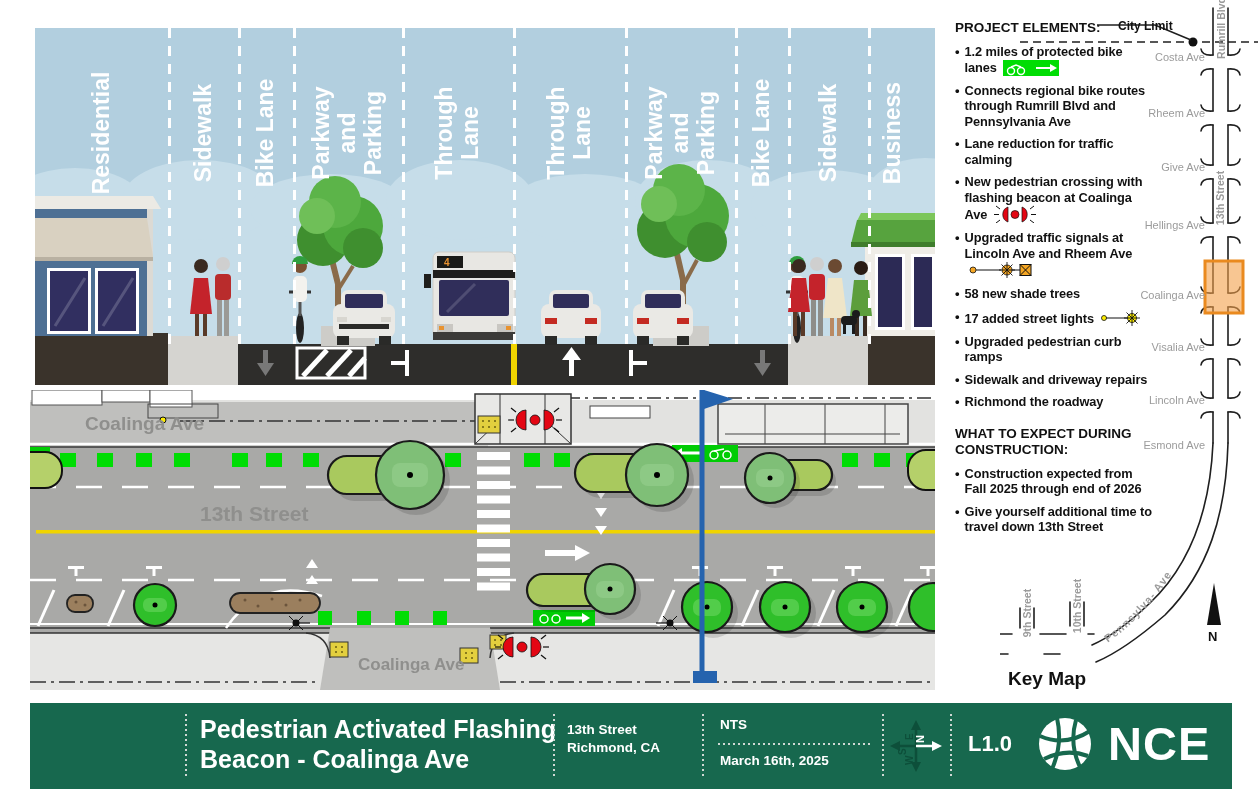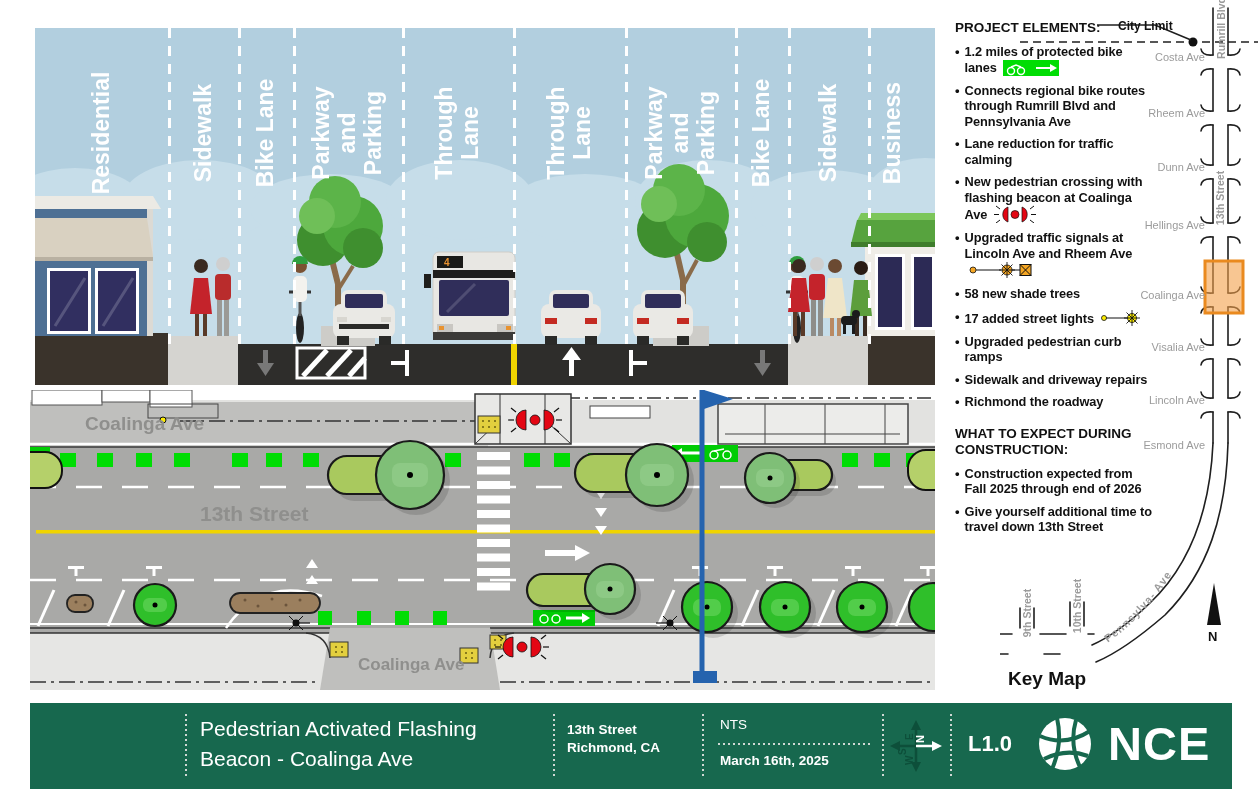--- a/index.html
+++ b/index.html
@@ -32,23 +32,23 @@
   .km-vlabel{position:absolute;width:0;height:0;}
   .km-vlabel span{display:block;width:90px;margin-left:-45px;margin-top:-8px;
      transform:rotate(-90deg);text-align:center;color:#9b9b9b;font-weight:bold;font-size:10.5px;}
   .km-citylimit{position:absolute;left:118px;top:19px;font-size:12px;font-weight:bold;color:#111;}
   .km-title{position:absolute;left:8px;top:668px;font-size:19px;font-weight:bold;color:#111;}
   
   .title-block{position:absolute;left:30px;top:703px;width:1202px;height:86px;background:#17684e;}
   .tb-sep{position:absolute;top:11px;height:64px;width:2px;
           background:repeating-linear-gradient(to bottom,#cfd8d4 0 2px,transparent 2px 5px);}
   .tb-logo{position:absolute;left:18px;top:9px;width:120px;height:66px;background:#fff;}
-  .tb-title{position:absolute;left:170px;top:11px;color:#fff;font-size:21px;font-weight:normal;line-height:30px;}
+  .tb-title{position:absolute;left:170px;top:11px;color:#fff;font-size:25px;font-weight:bold;line-height:30px;}
   .tb-loc{position:absolute;left:537px;top:18px;color:#fff;font-size:13.5px;font-weight:bold;line-height:18px;}
-  .tb-nts{position:absolute;left:690px;top:14px;color:#fff;font-size:13.5px;font-weight:normal;}
+  .tb-nts{position:absolute;left:690px;top:14px;color:#fff;font-size:13.5px;font-weight:bold;}
   .tb-dotline{position:absolute;left:688px;top:40px;width:152px;height:2px;
           background:repeating-linear-gradient(to right,#cfd8d4 0 2px,transparent 2px 5px);}
   .tb-date{position:absolute;left:690px;top:50px;color:#fff;font-size:13.5px;font-weight:bold;}
   .tb-sheet{position:absolute;left:938px;top:28px;color:#fff;font-size:22px;font-weight:bold;}
   .tb-nce{position:absolute;left:1008px;top:14px;display:flex;align-items:center;gap:16px;}
   .tb-nce .nce-text{color:#fff;font-size:47px;font-weight:bold;letter-spacing:1px;line-height:54px;}
 </style>
 </head>
 <body>
 
@@ -670,21 +670,21 @@
     </svg>
     <div class="km-citylimit">City Limit</div>
     <div class="km-vlabel" style="left:221px;top:30px">
         <span>Rumrill Blvd</span>
       </div>
     <div class="km-vlabel" style="left:220px;top:200px">
         <span>13th Street</span>
       </div>
     <div class="km-label" style="left:105px;top:51px">Costa Ave</div>
     <div class="km-label" style="left:105px;top:107px">Rheem Ave</div>
-    <div class="km-label" style="left:105px;top:161px">Dunn Ave</div>
+    <div class="km-label" style="left:105px;top:161px">Give Ave</div>
     <div class="km-label" style="left:105px;top:219px">Hellings Ave</div>
     <div class="km-label" style="left:105px;top:289px">Coalinga Ave</div>
     <div class="km-label" style="left:105px;top:341px">Visalia Ave</div>
     <div class="km-label" style="left:105px;top:394px">Lincoln Ave</div>
     <div class="km-label" style="left:105px;top:439px">Esmond Ave</div>
     <div class="km-vlabel" style="left:27px;top:615px">
         <span>9th Street</span>
       </div>
     <div class="km-vlabel" style="left:77px;top:608px">
         <span>10th Street</span>

